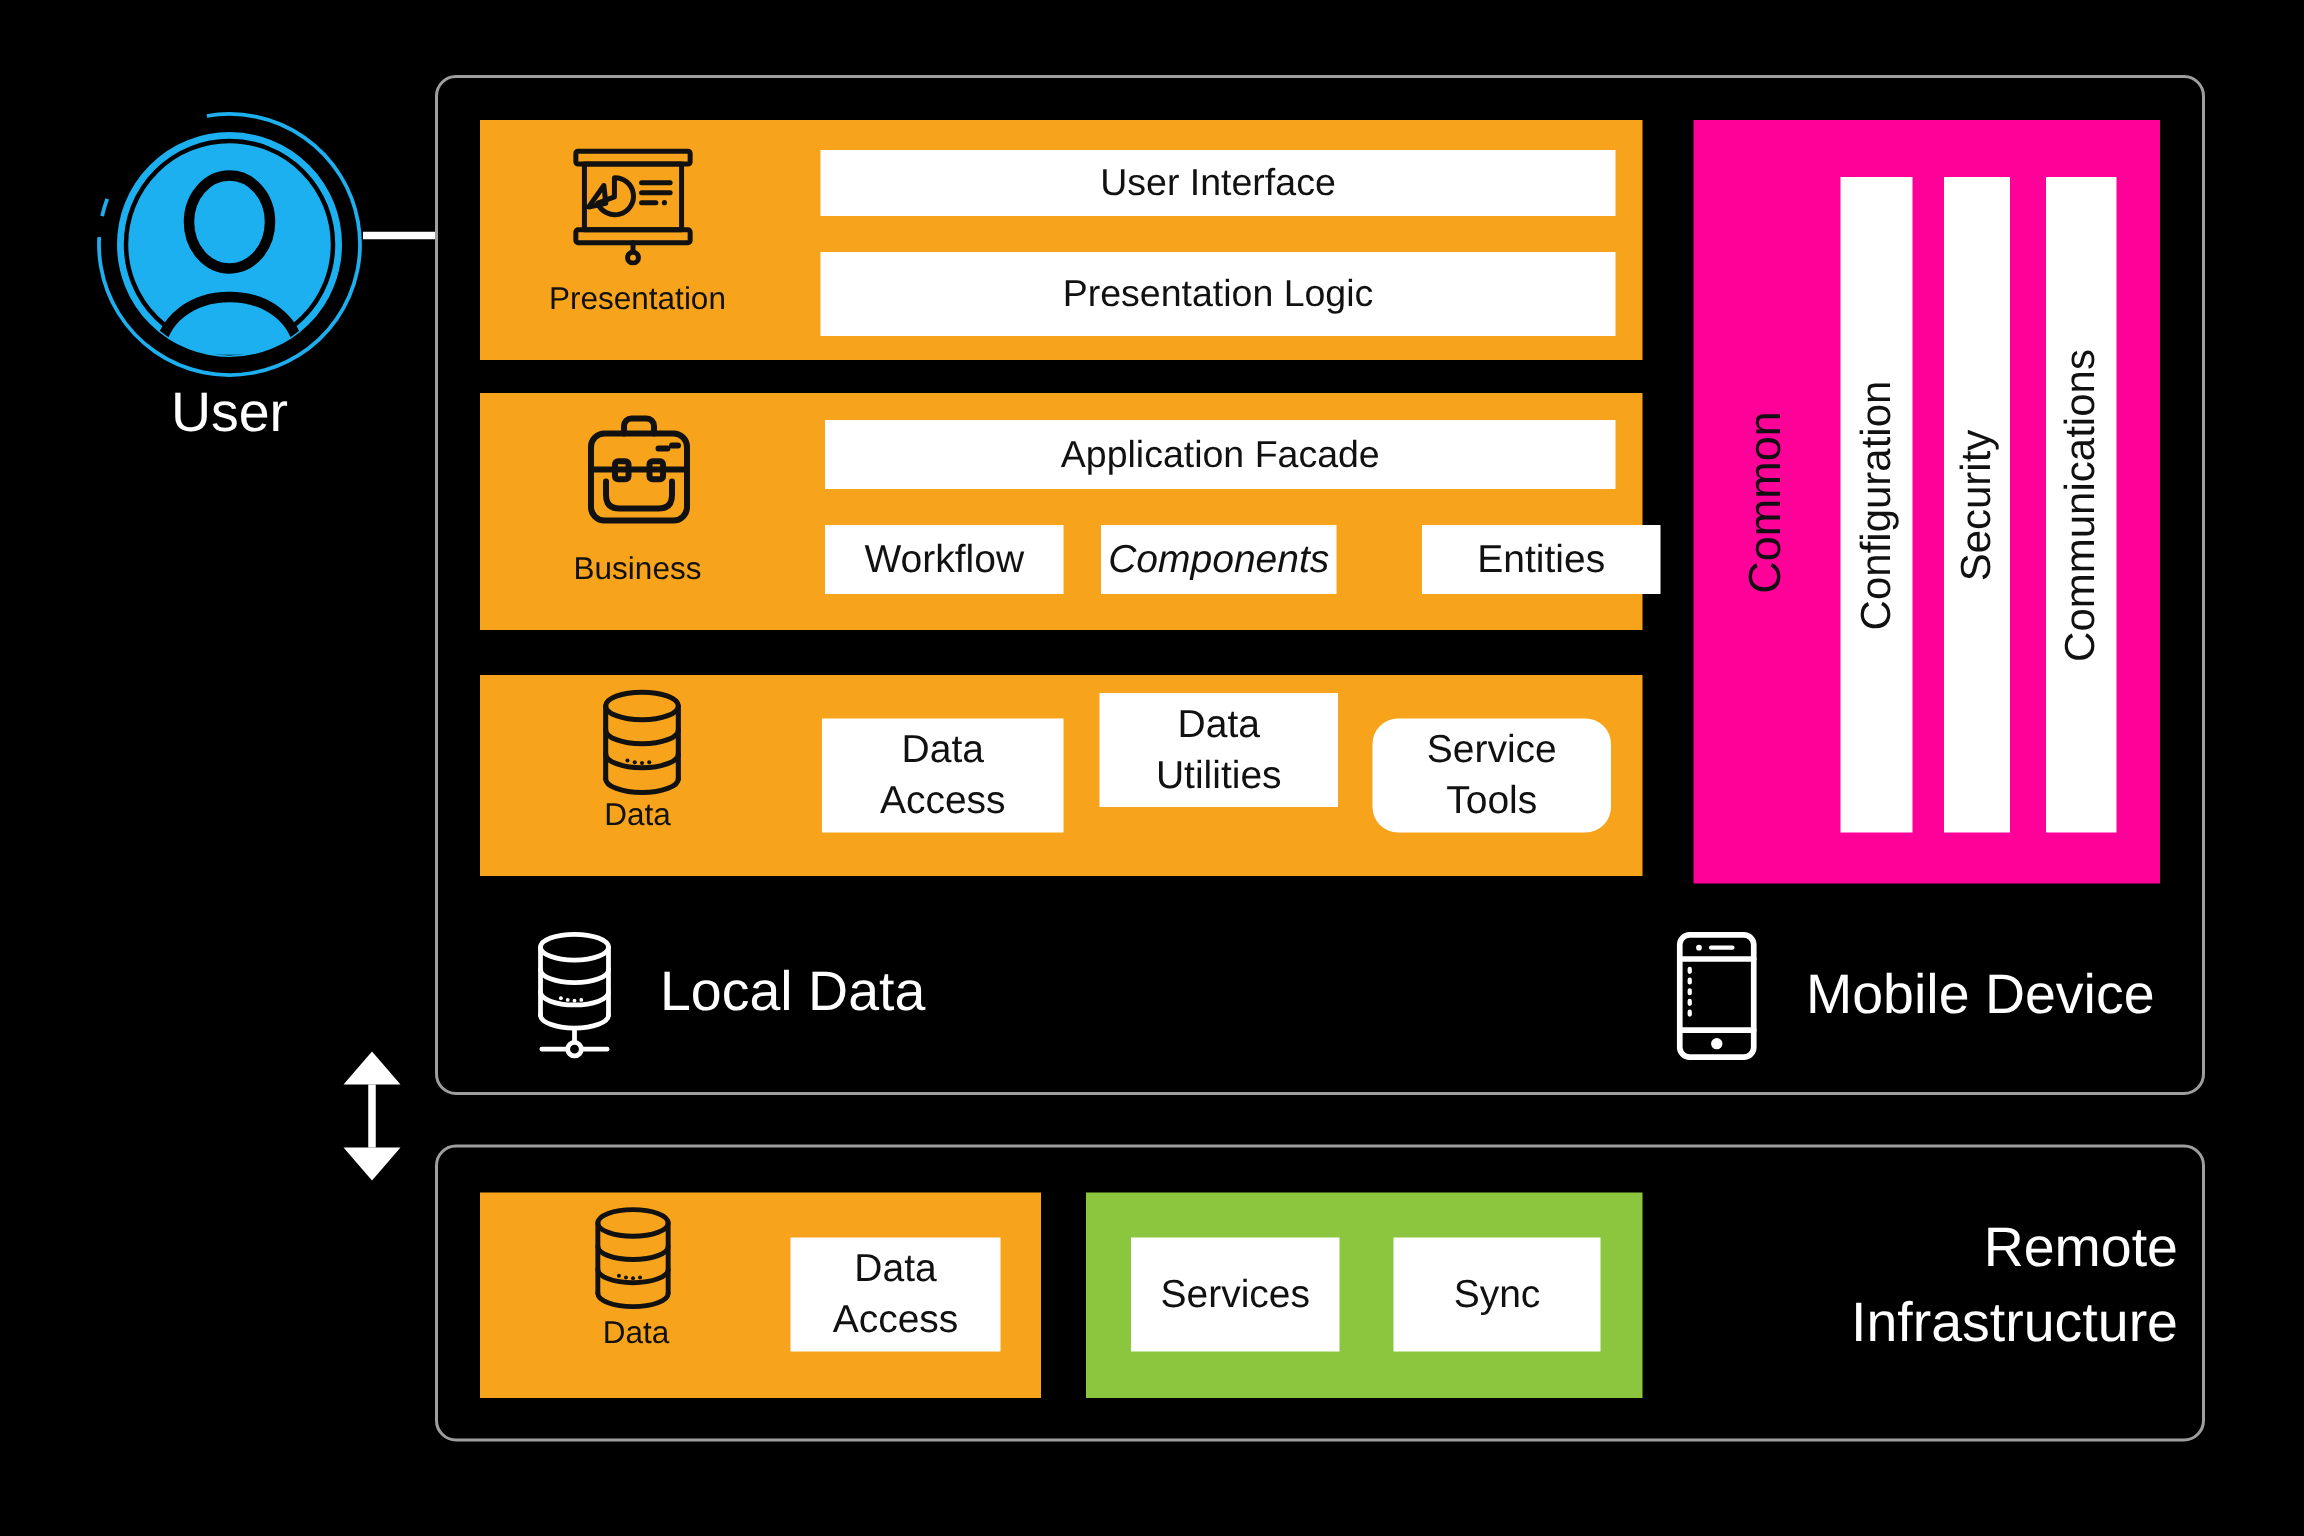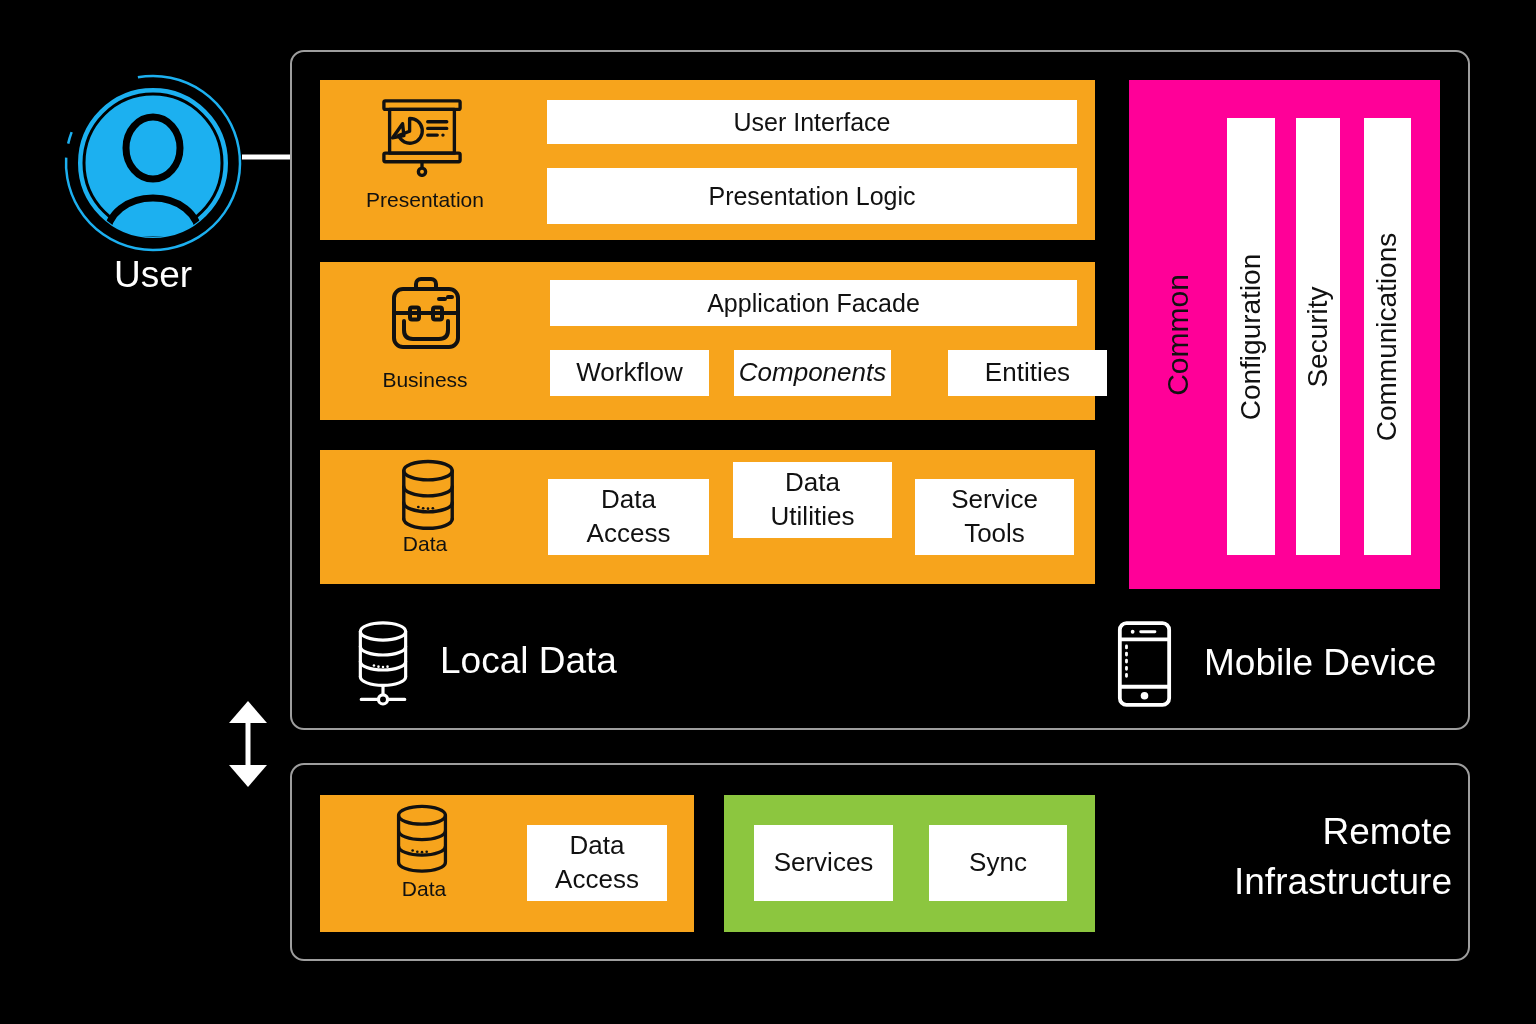--- a/index.html
+++ b/index.html
@@ -157,21 +157,21 @@
     <div class="wbox f22" style="left:596px;top:88px;width:159px;height:46px;margin-left:32px;">Entities</div>
   </div>
 
   <div class="orange-block" style="left:28px;top:398px;width:775px;height:134px;">
     <svg class="icon" style="left:77px;top:8px;color:#111;" width="62" height="97" viewBox="0 0 64 100">
         <use href="#sym-db"></use>
       </svg>
     <div class="layer-label" style="left:0;width:210px;top:82px;">Data</div>
     <div class="wbox f22" style="left:228px;top:29px;width:161px;height:76px;padding:0 30px;">Data Access</div>
     <div class="wbox f22" style="left:413px;top:12px;width:159px;height:76px;padding:0 28px;">Data Utilities</div>
-    <div class="wbox f22" style="left:595px;top:29px;width:159px;height:76px;padding:0 30px;">Service Tools</div>
+    <div class="wbox f22" style="left:595px;top:29px;width:159px;height:76px;padding:0 30px;border-radius:17px;">Service Tools</div>
   </div>
 
   <div class="pink-block" style="left:837px;top:28px;width:311px;height:509px;">
     <div class="rot-wrap" style="left:0;top:0;width:98px;height:509px;">
       <span class="common-title">Common</span>
     </div>
     <div class="rot-wrap bar" style="left:98px;top:38px;width:48px;height:437px;">
       <span>Configuration</span>
     </div>
     <div class="rot-wrap bar" style="left:167px;top:38px;width:44px;height:437px;">

